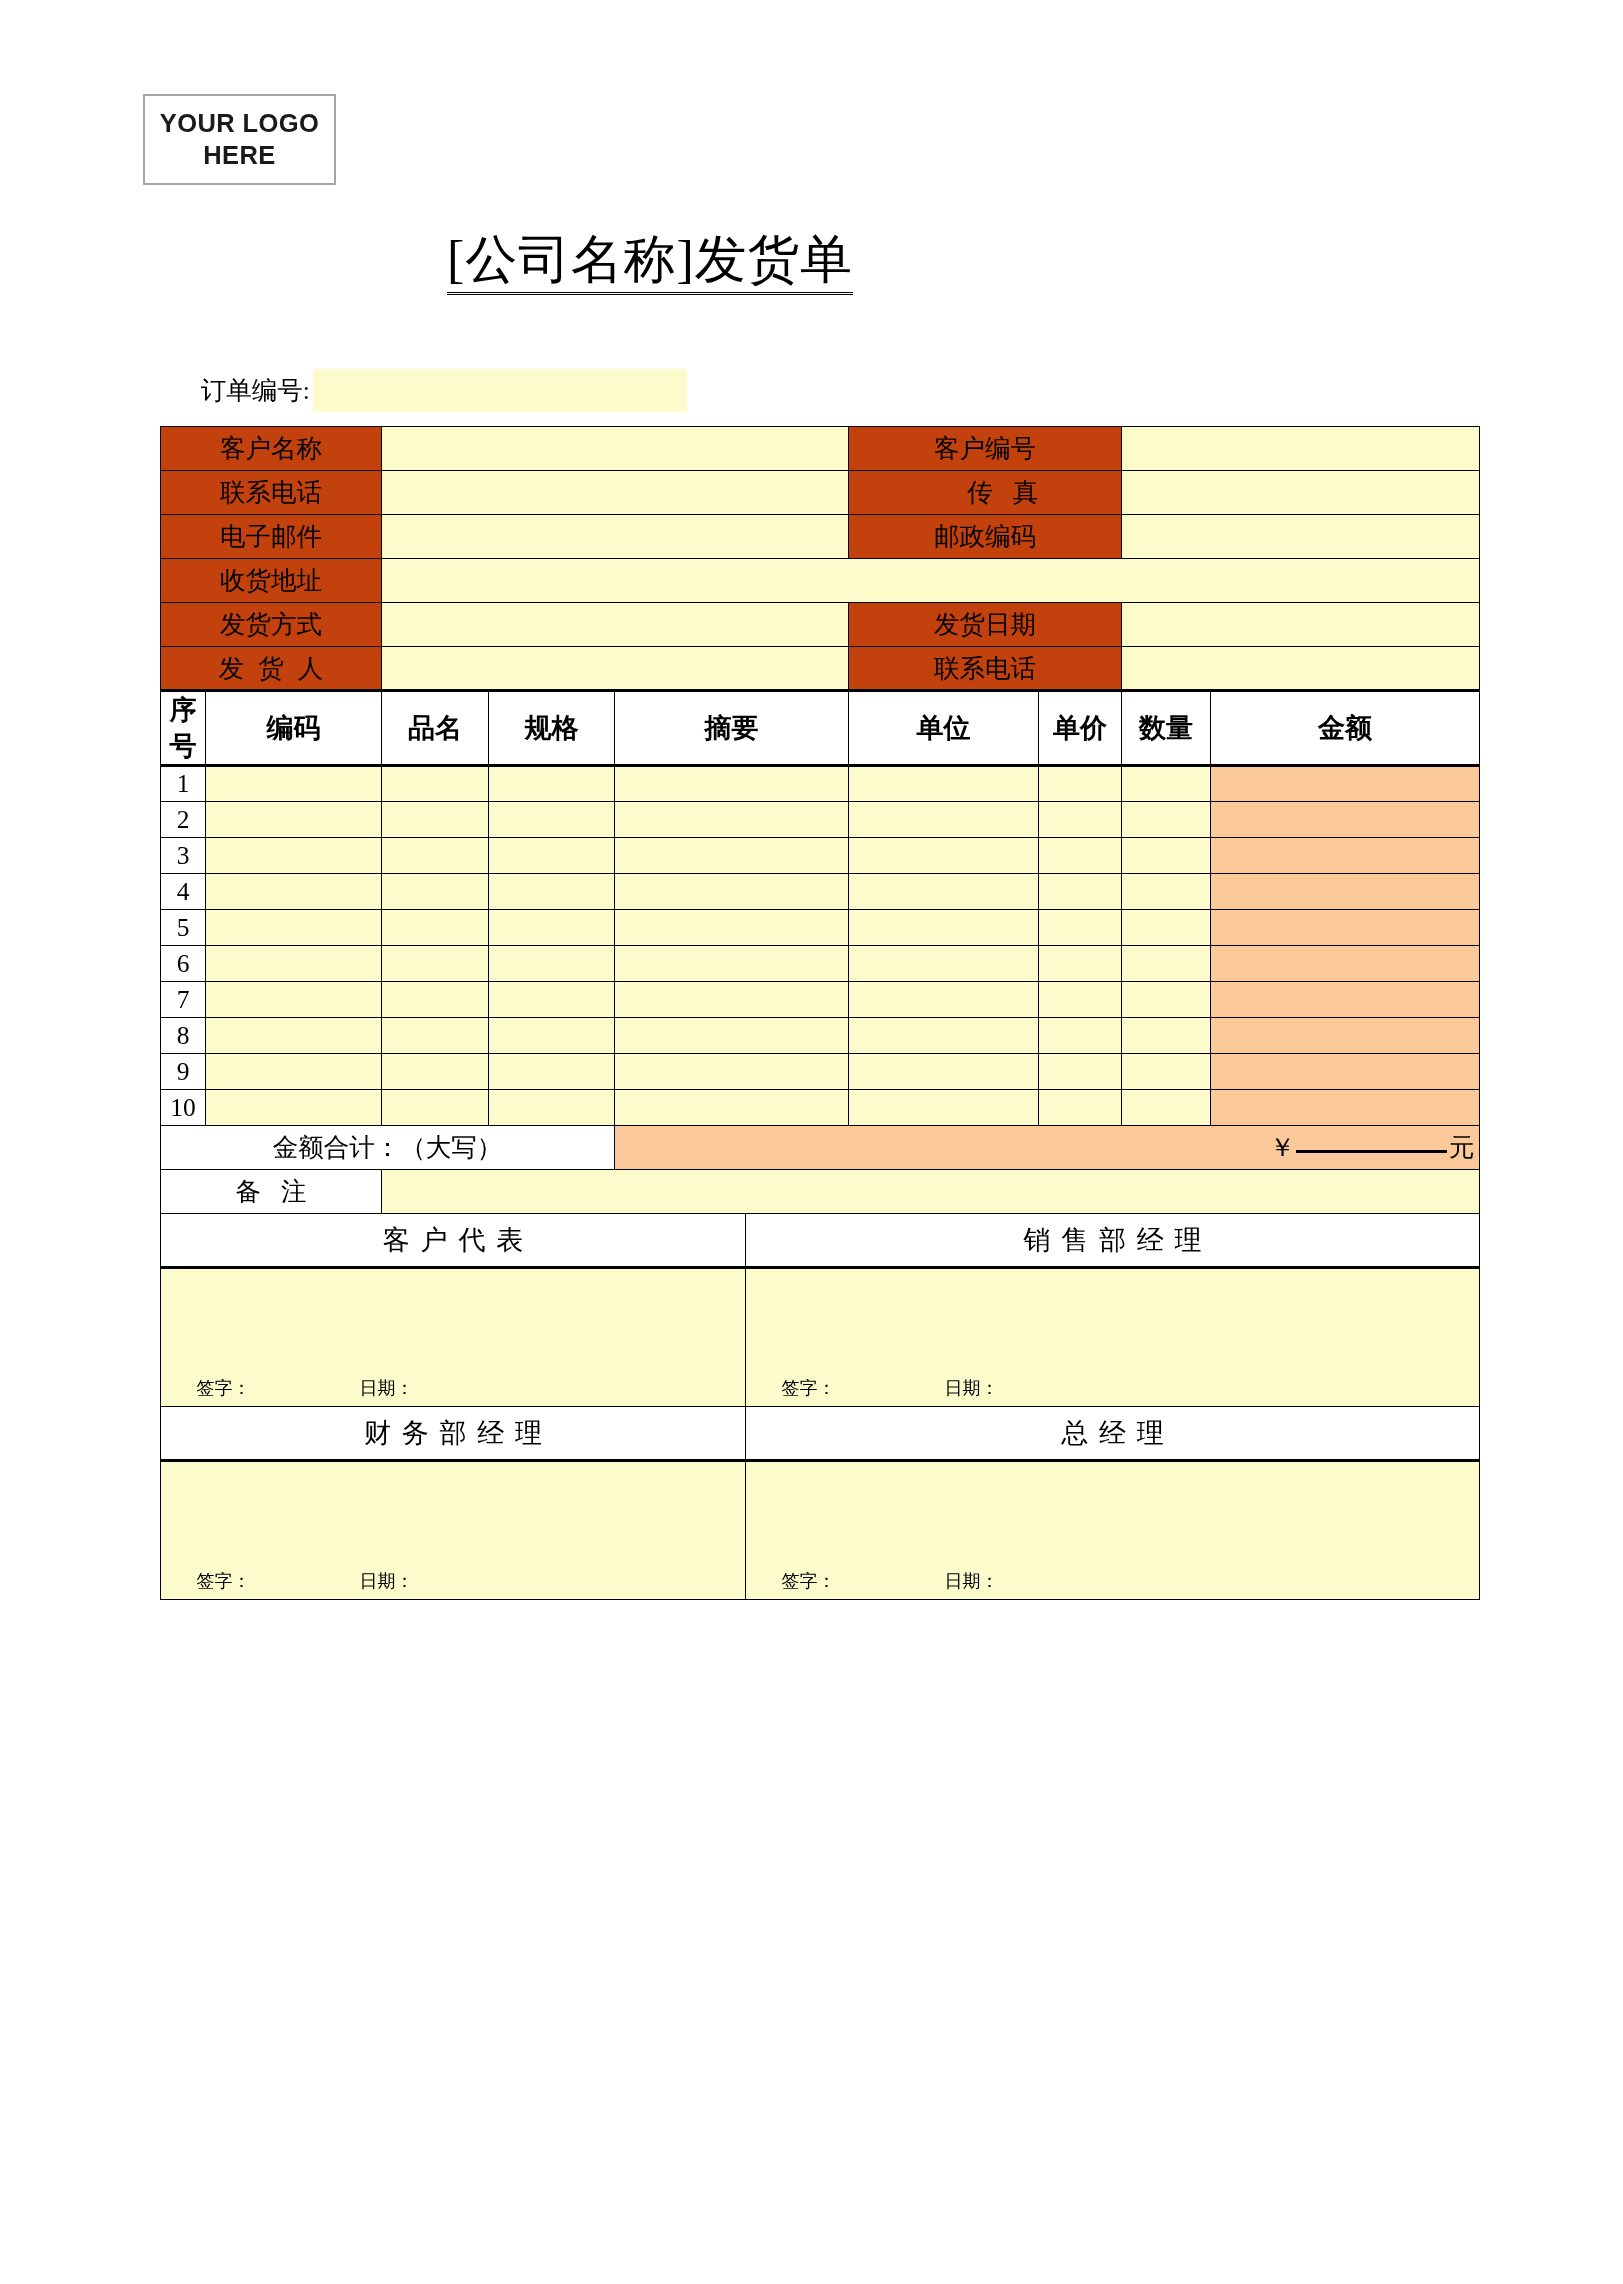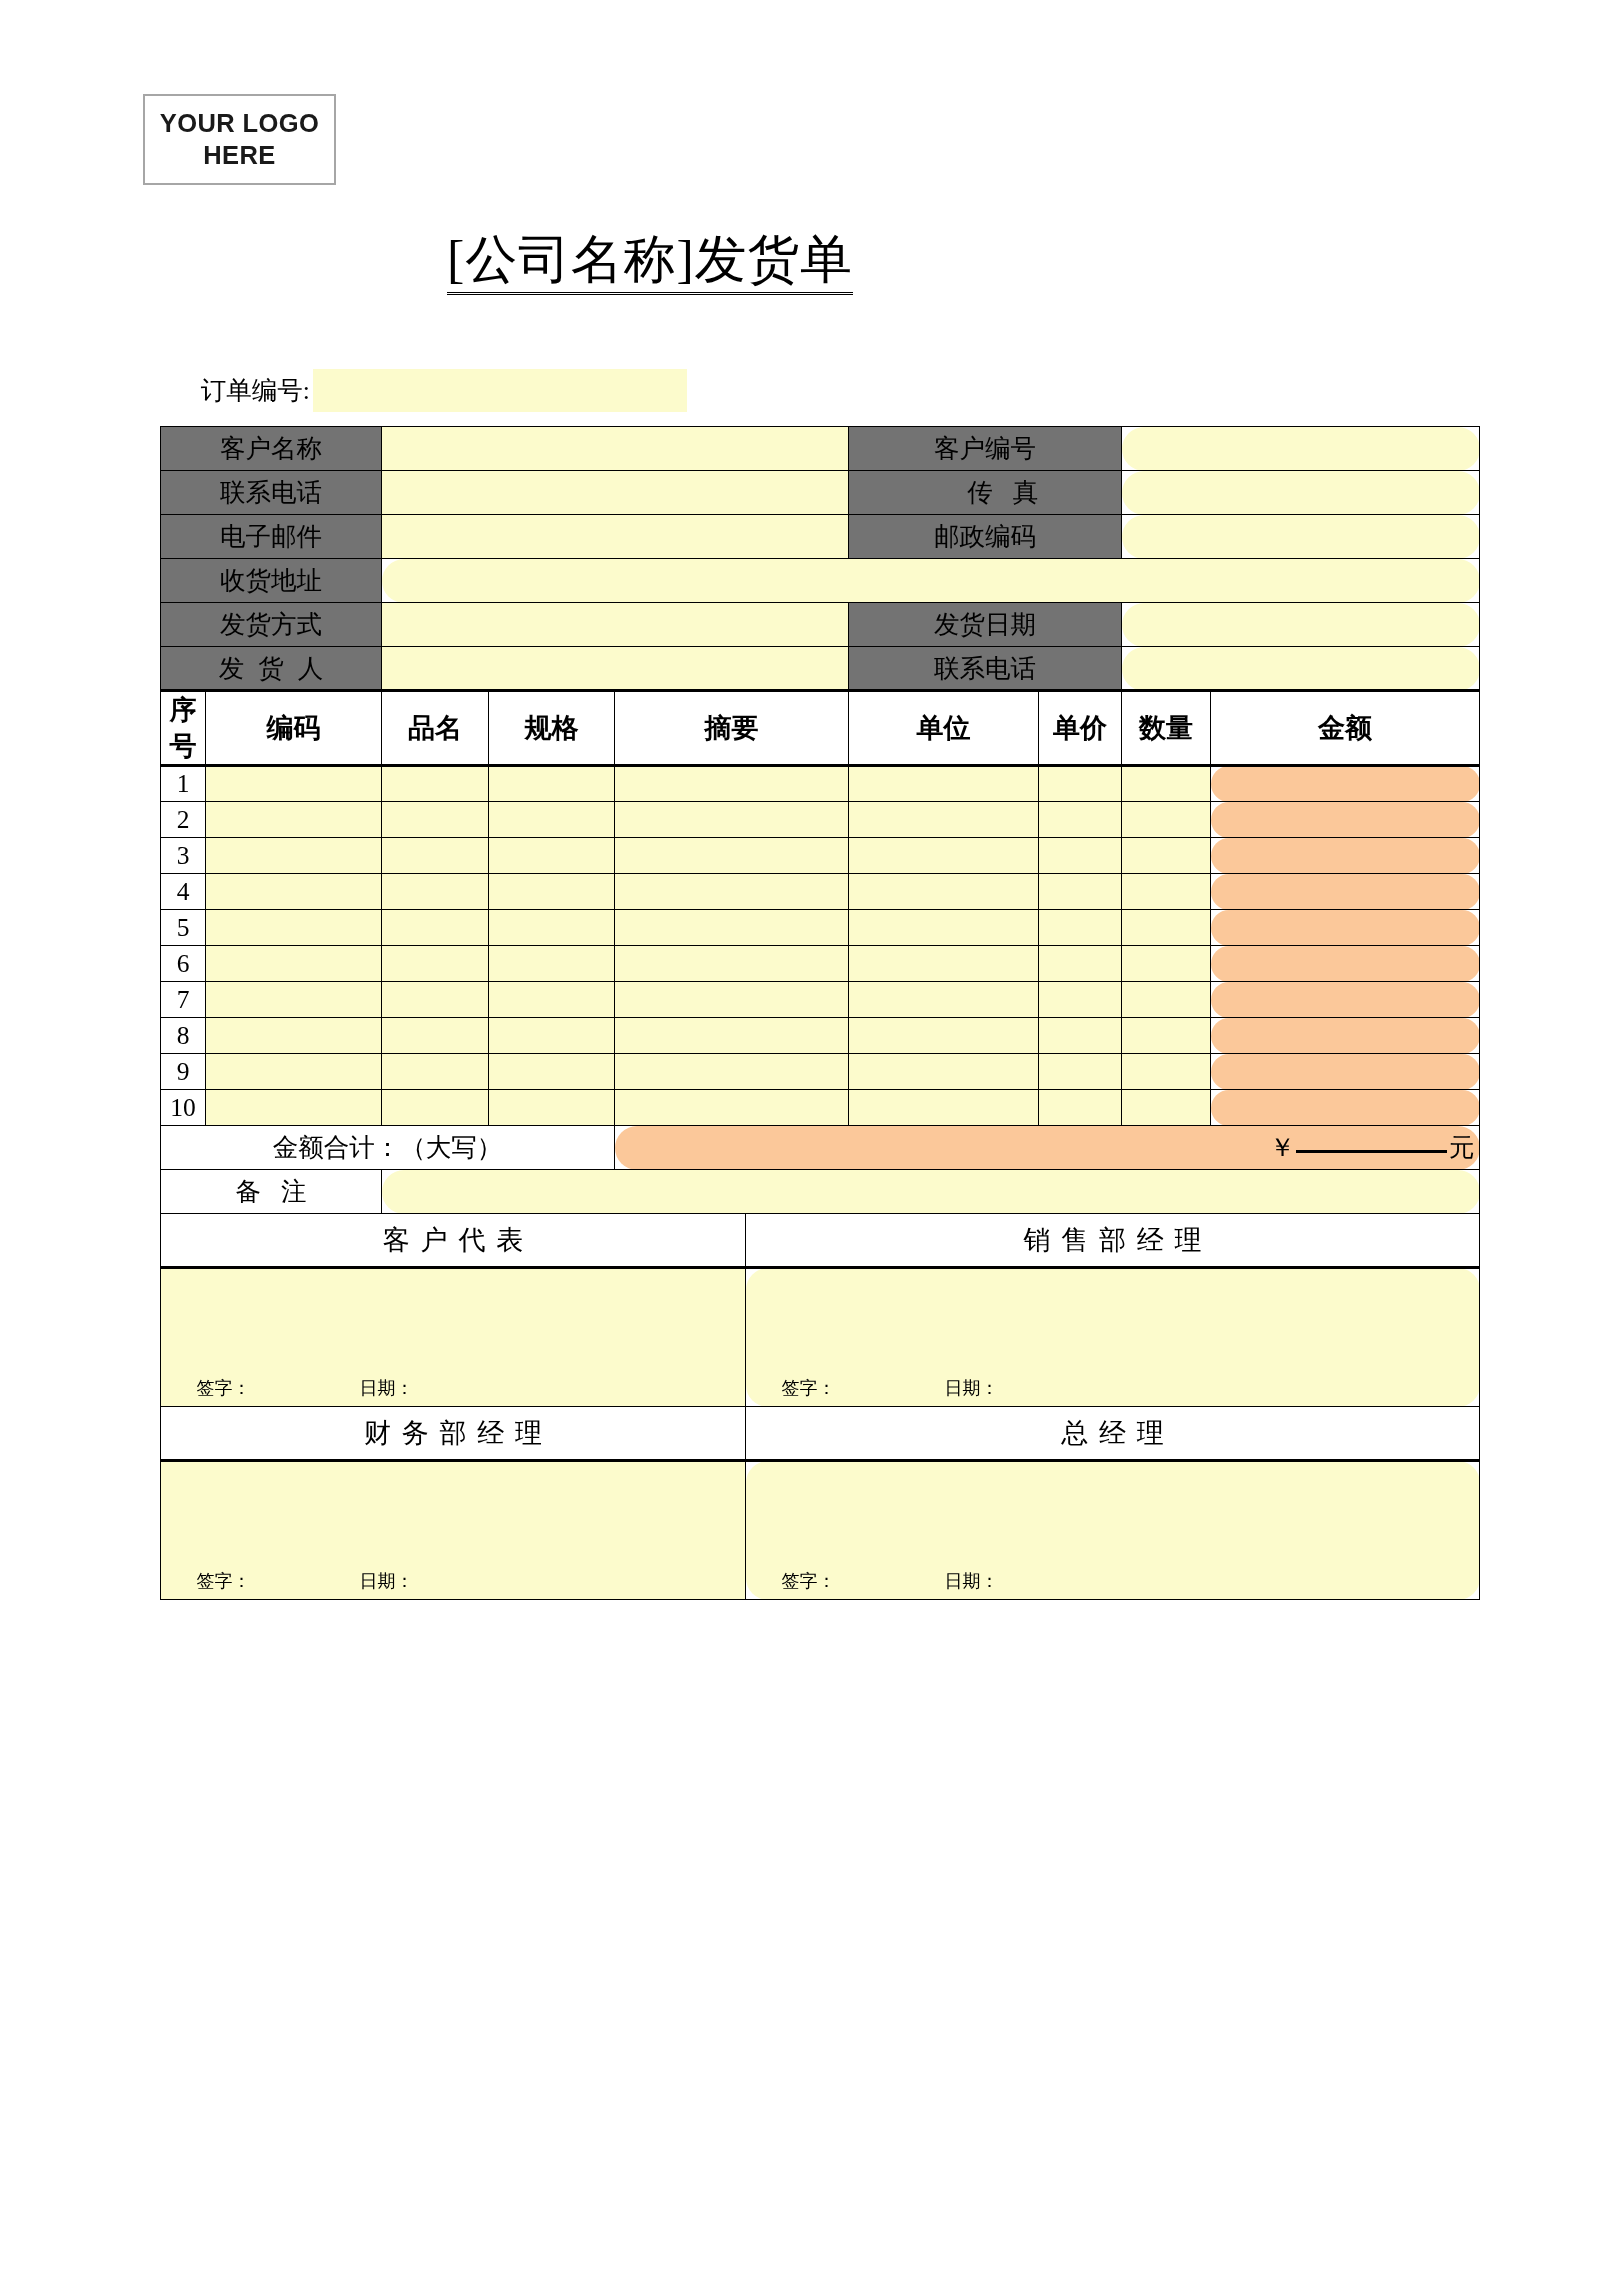--- a/index.html
+++ b/index.html
@@ -93,25 +93,25 @@
   .form td {
     border: 1.5px solid #000000;
     height: 44px;
     font-size: 25.5px;
     padding: 0 4.6px;
     vertical-align: middle;
     box-sizing: border-box;
   }
   .outer-top   { border-top-width: 4.6px; }
   .outer-left  { border-left-width: 4.6px; }
-  .outer-right { border-right-width: 4.6px; border-radius: 22px; }
+  .outer-right { border-right-width: 4.6px; }
   .outer-bot   { border-bottom-width: 4.6px; }
 
   .lbl {
-    background: #737373;
+    background: #c2410c;
     text-align: center;
     white-space: nowrap;
   }
   .lbl.sp2 { letter-spacing: 20px; text-indent: 20px; padding-left: 40px; }
   .lbl.sp3 { letter-spacing: 14px; text-indent: 14px; }
   .val  { background: #fcfbcc; }
   .val-orange { background: #fbc89a; }
 
   
   .ihead td {

